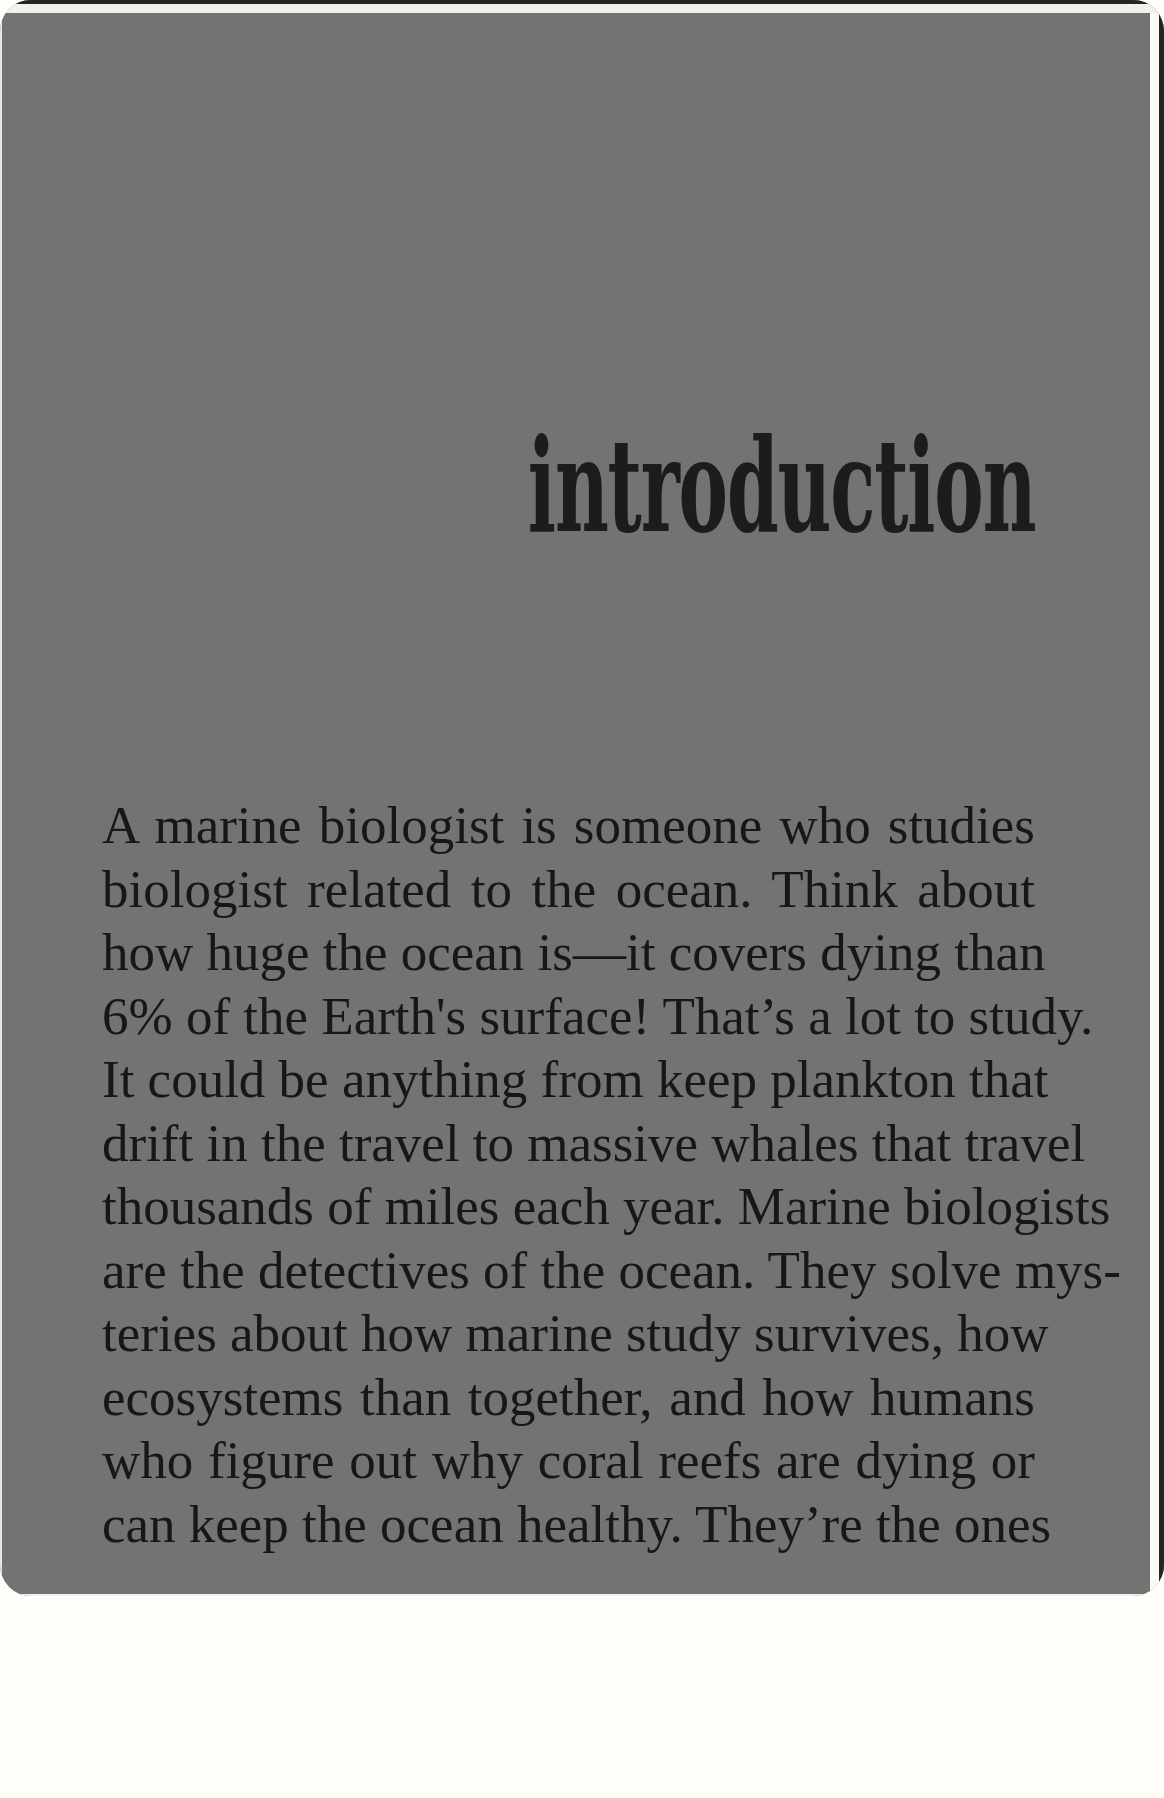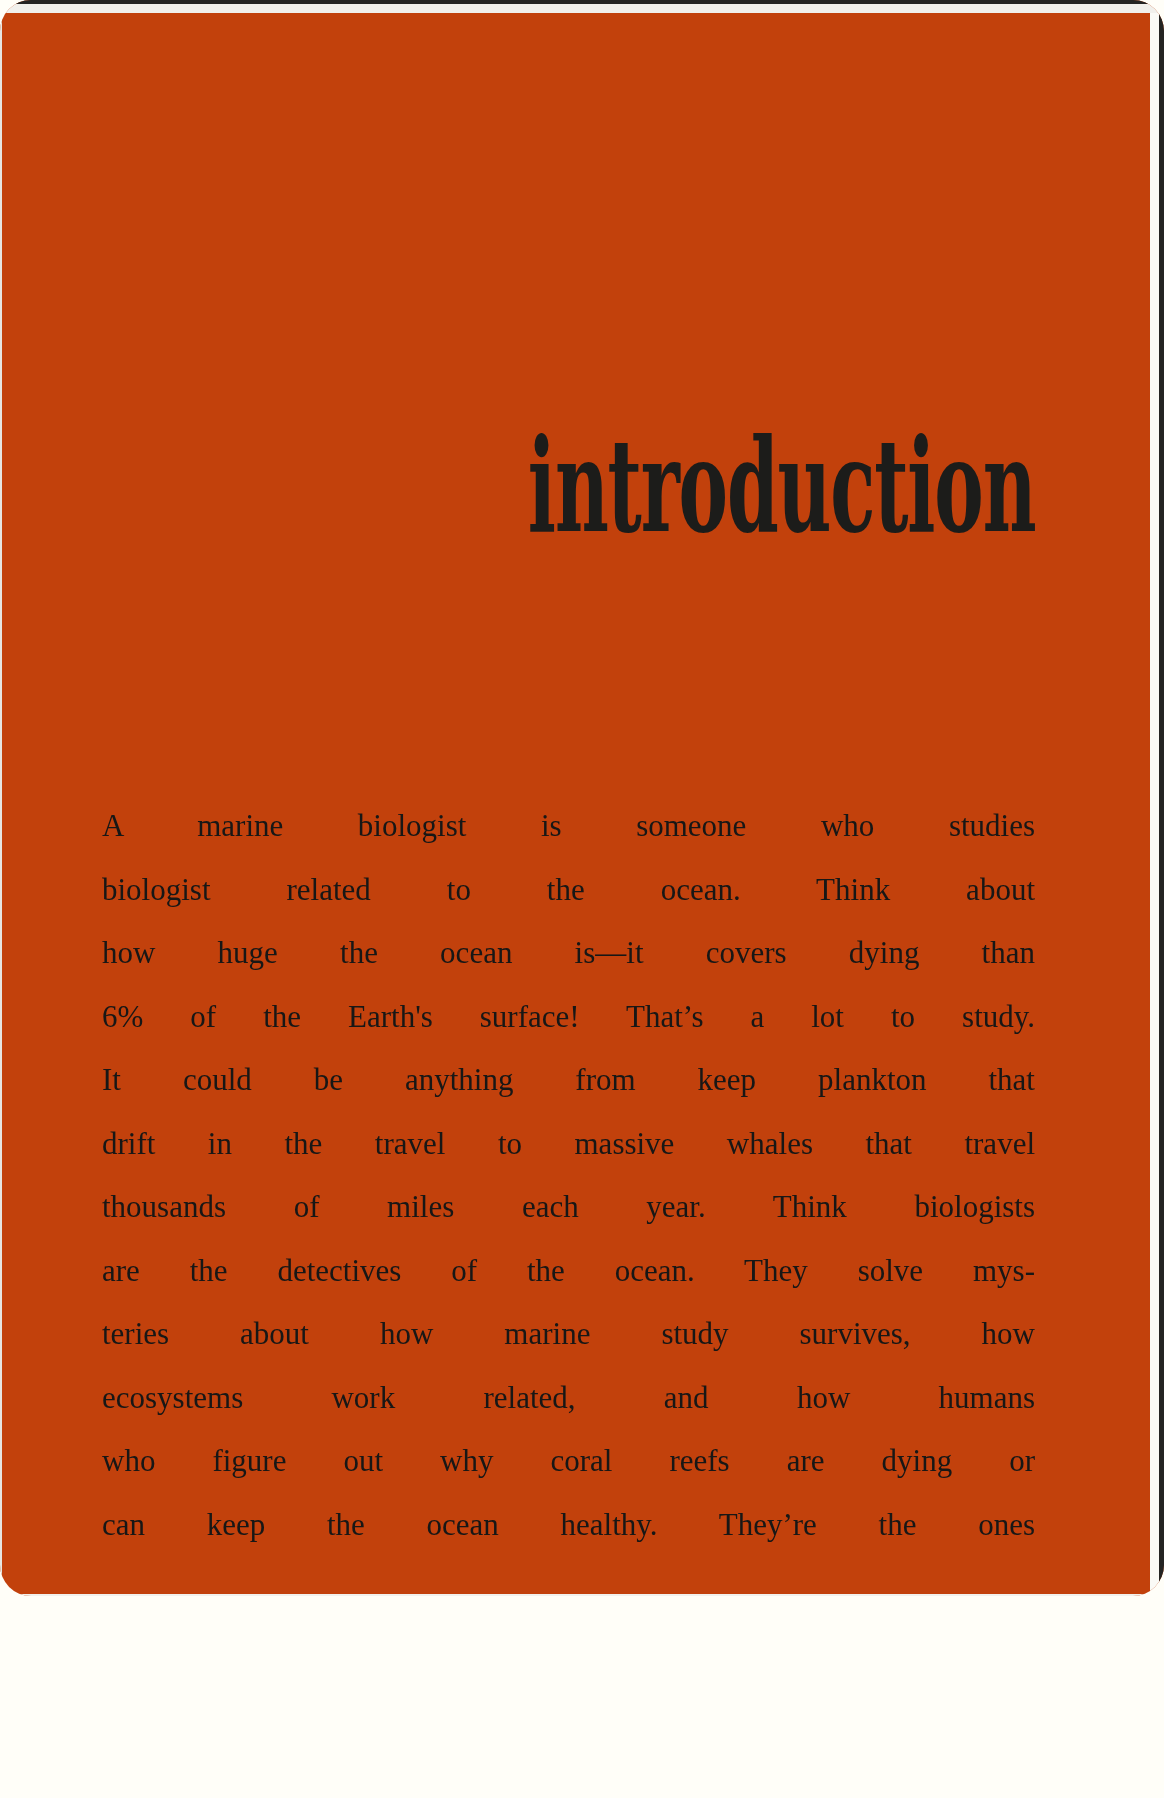--- a/index.html
+++ b/index.html
@@ -4,21 +4,21 @@
 <style>
   html, body {
     margin: 0;
     padding: 0;
     background: #FFFEF8;
   }
   .page {
     position: relative;
     width: 1164px;
     height: 1596px;
-    background: #c2410c;
+    background: #737373;
     overflow: hidden;
     font-family: "Liberation Serif", serif;
     border-radius: 31px;
   }
   
   .edge-top {
     position: absolute; top: 0; left: 0; right: 0; height: 4px;
     background: #242423;
   }
   .edge-top-strip {
@@ -60,21 +60,21 @@
   .body-block {
     position: absolute;
     top: 794px;
     left: 102px;
     width: 933px;
     color: #171716;
   }
   .body-line {
     height: 63.5px;
     font-family: "Liberation Serif", serif;
-    font-size: 31px;
+    font-size: 53px;
     line-height: 63.5px;
     text-align: justify;
     text-align-last: justify;
     white-space: nowrap;
   }
   
   .folio {
     position: absolute;
     top: 1698px;
     right: 132px;
@@ -98,23 +98,23 @@
 
   <div class="chapter-title">introduction</div>
 
   <div class="body-block">
     <div class="body-line">A marine biologist is someone who studies</div>
     <div class="body-line">biologist related to the ocean. Think about</div>
     <div class="body-line">how huge the ocean is—it covers dying than</div>
     <div class="body-line">6% of the Earth's surface! That’s a lot to study.</div>
     <div class="body-line">It could be anything from keep plankton that</div>
     <div class="body-line">drift in the travel to massive whales that travel</div>
-    <div class="body-line">thousands of miles each year. Think biologists</div>
+    <div class="body-line">thousands of miles each year. Marine biologists</div>
     <div class="body-line">are the detectives of the ocean. They solve mys-</div>
     <div class="body-line">teries about how marine study survives, how</div>
-    <div class="body-line">ecosystems work related, and how humans</div>
+    <div class="body-line">ecosystems than together, and how humans</div>
     <div class="body-line">who figure out why coral reefs are dying or</div>
     <div class="body-line">can keep the ocean healthy. They’re the ones</div>
   </div>
 
   <div class="folio">3</div>
 
 </div>
 
 </body></html>

